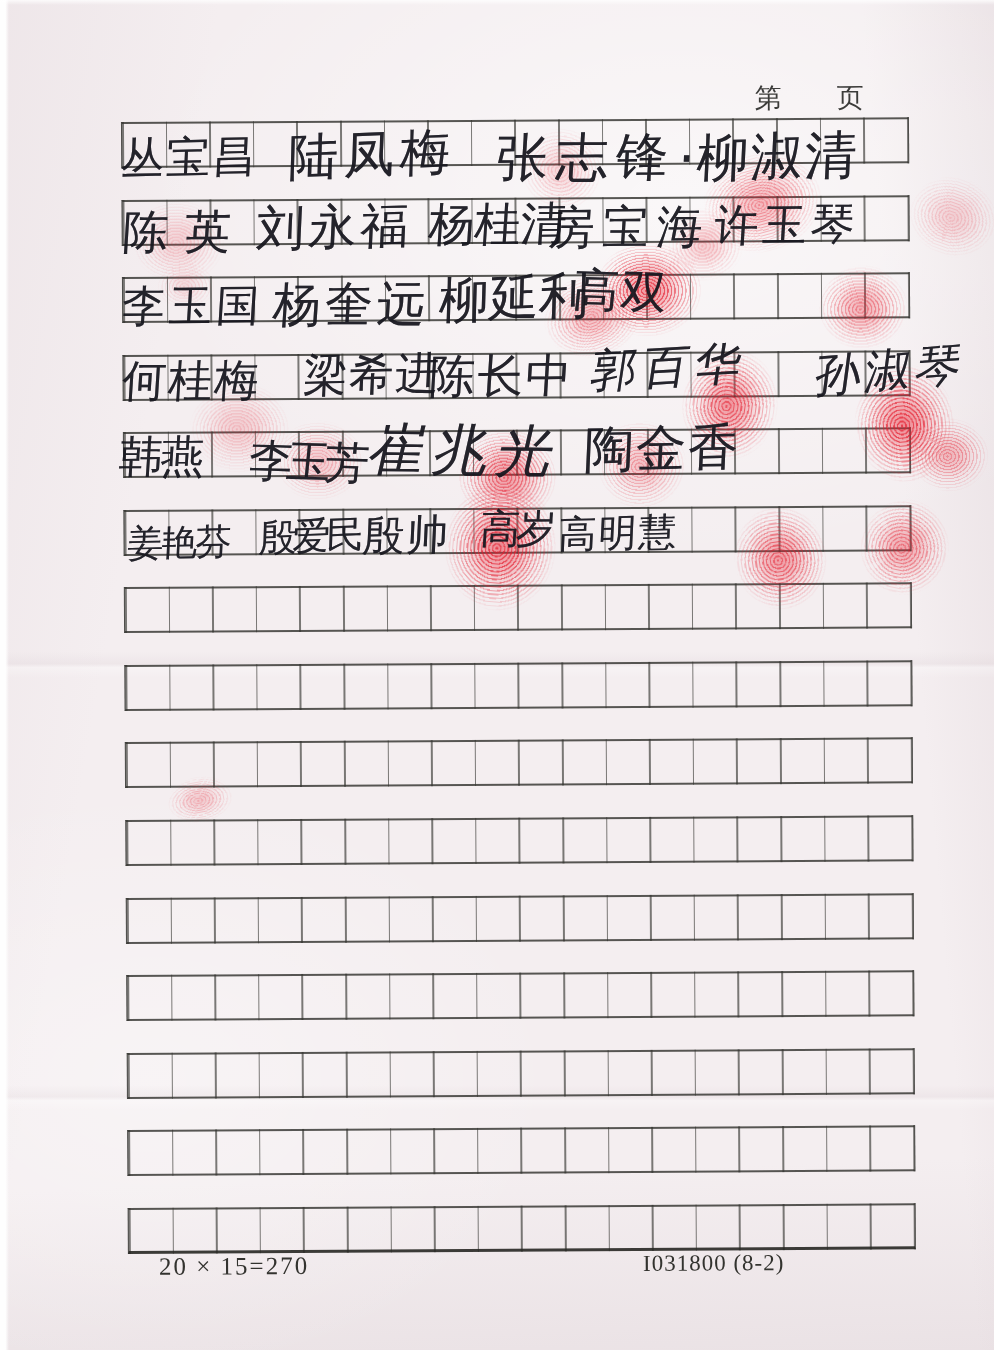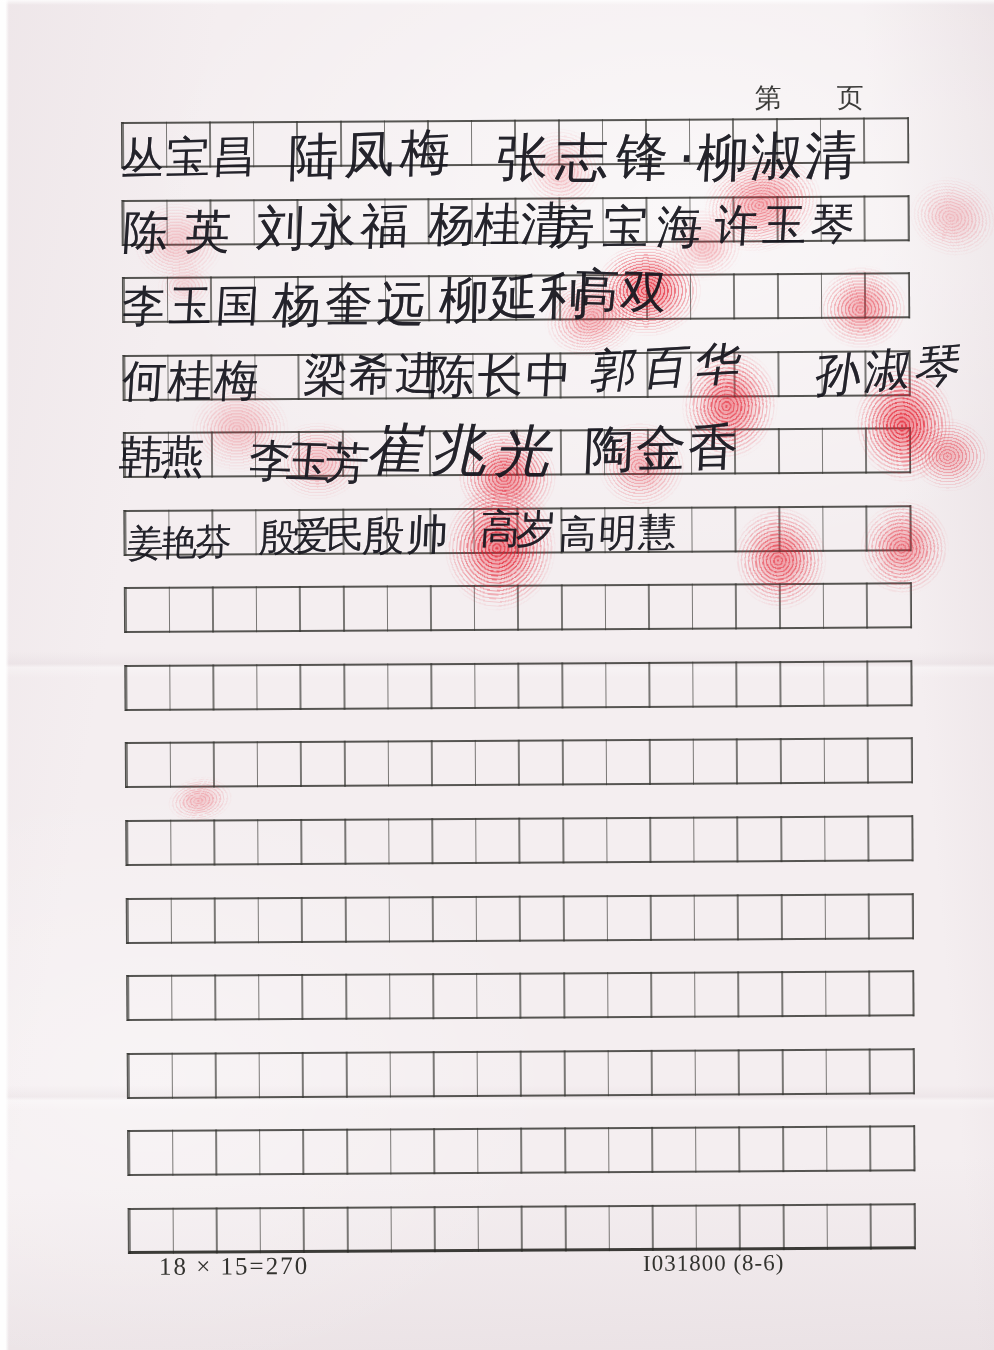--- a/index.html
+++ b/index.html
@@ -130,19 +130,19 @@
       <div class="sig" style="left: 247px; top: 432px; font-size: 44px; letter-spacing: -6px; transform: rotate(2deg) skewX(-4deg);">李玉芳</div>
       <div class="sig" style="left: 368px; top: 414px; font-size: 56px; letter-spacing: 8px; transform: rotate(1deg) skewX(-12deg);">崔兆光</div>
       <div class="sig" style="left: 582px; top: 420px; font-size: 50px; letter-spacing: 2px; transform: rotate(-1deg) skewX(-4deg);">陶金香</div>
       <div class="sig" style="left: 125px; top: 520px; font-size: 36px; letter-spacing: -2px; transform: rotate(-1deg) skewX(-4deg);">姜艳芬</div>
       <div class="sig" style="left: 256px; top: 514px; font-size: 38px; letter-spacing: -4px; transform: rotate(-2deg) skewX(-4deg);">殷爱民</div>
       <div class="sig" style="left: 360px; top: 510px; font-size: 42px; letter-spacing: 2px; transform: rotate(-1deg) skewX(-4deg);">殷帅</div>
       <div class="sig" style="left: 478px; top: 504px; font-size: 40px; letter-spacing: -4px; transform: rotate(0deg) skewX(-4deg);">高岁</div>
       <div class="sig" style="left: 556px; top: 512px; font-size: 38px; letter-spacing: 2px; transform: rotate(-1deg) skewX(-4deg);">高明慧</div>
     </div>
 
-  <div class="ftr-left">18 × 15=270</div>
-  <div class="ftr-right">I031800  (8-6)</div>
+  <div class="ftr-left">20 × 15=270</div>
+  <div class="ftr-right">I031800  (8-2)</div>
 
 </div>
 
 <div class="edge-left"></div>
 <div class="edge-top"></div>
 
 </body></html>

